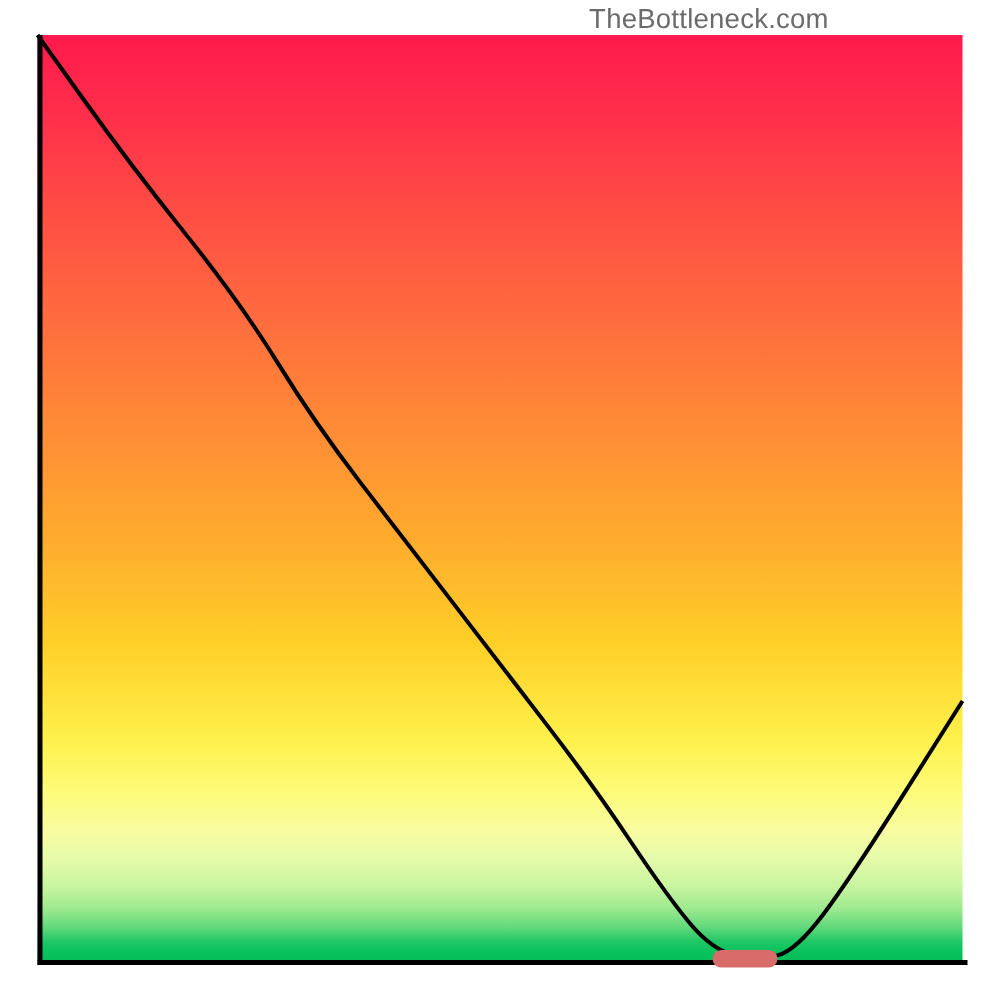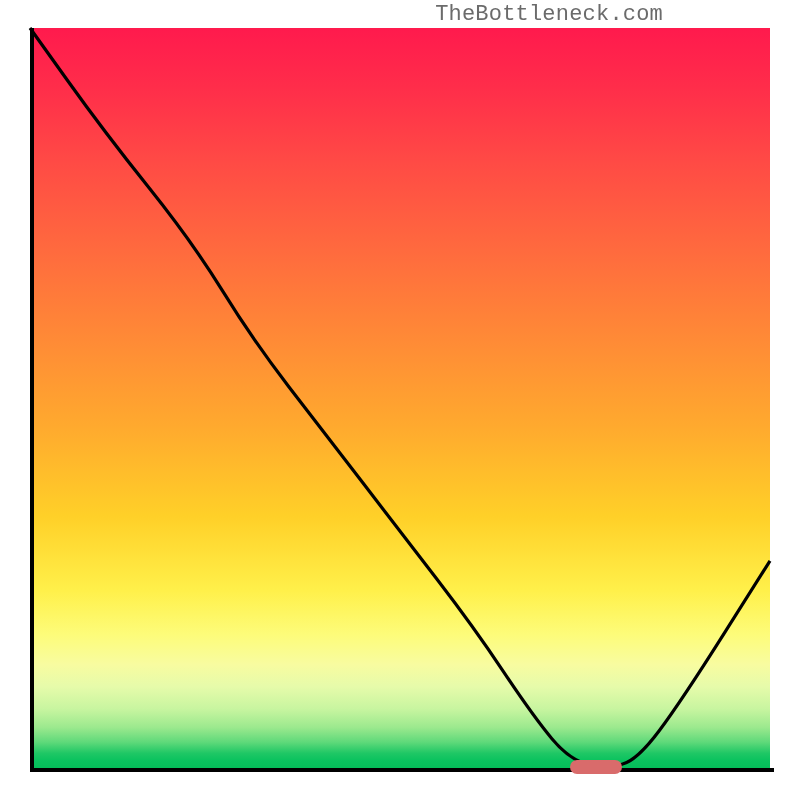--- a/index.html
+++ b/index.html
@@ -7,21 +7,20 @@
     padding: 0;
     width: 800px;
     height: 800px;
     background: #ffffff;
     font-family: Arial, Helvetica, sans-serif;
   }
   .container {
     position: relative;
     width: 675px;
     height: 800px;
-    font-family: Liberation Mono, monospace;
   }
   .watermark {
     position: absolute;
     top: 2px;
     right: 12px;
     color: #6b6b6b;
     font-size: 22px;
     font-weight: 400;
     letter-spacing: 0.2px;
   }

